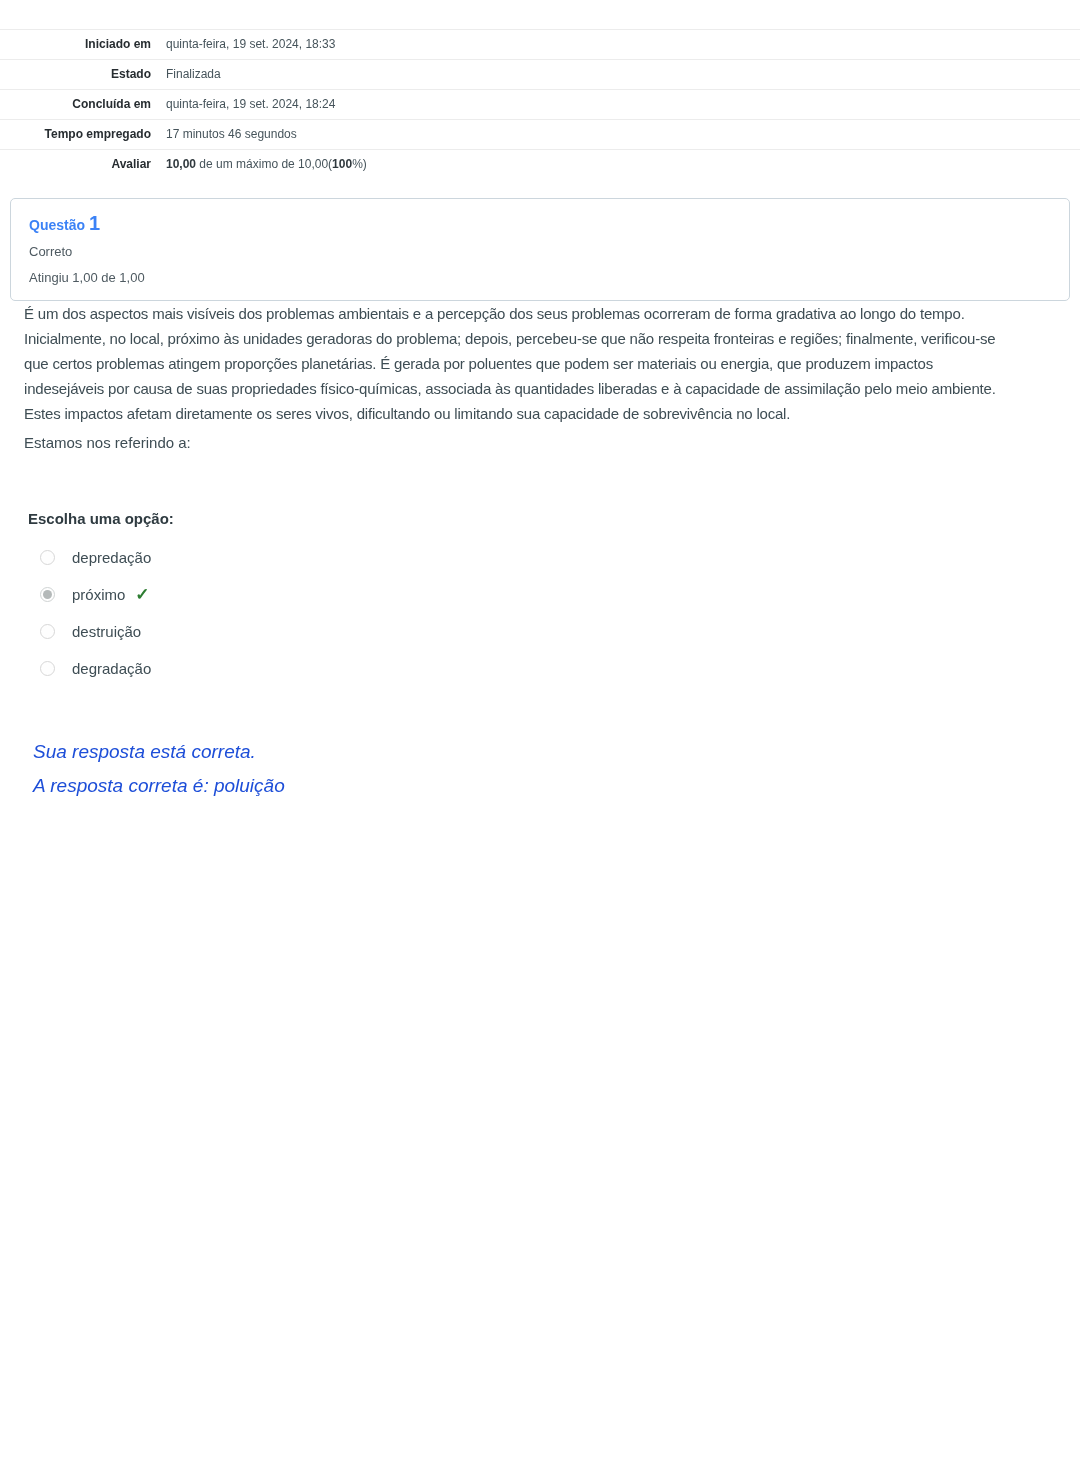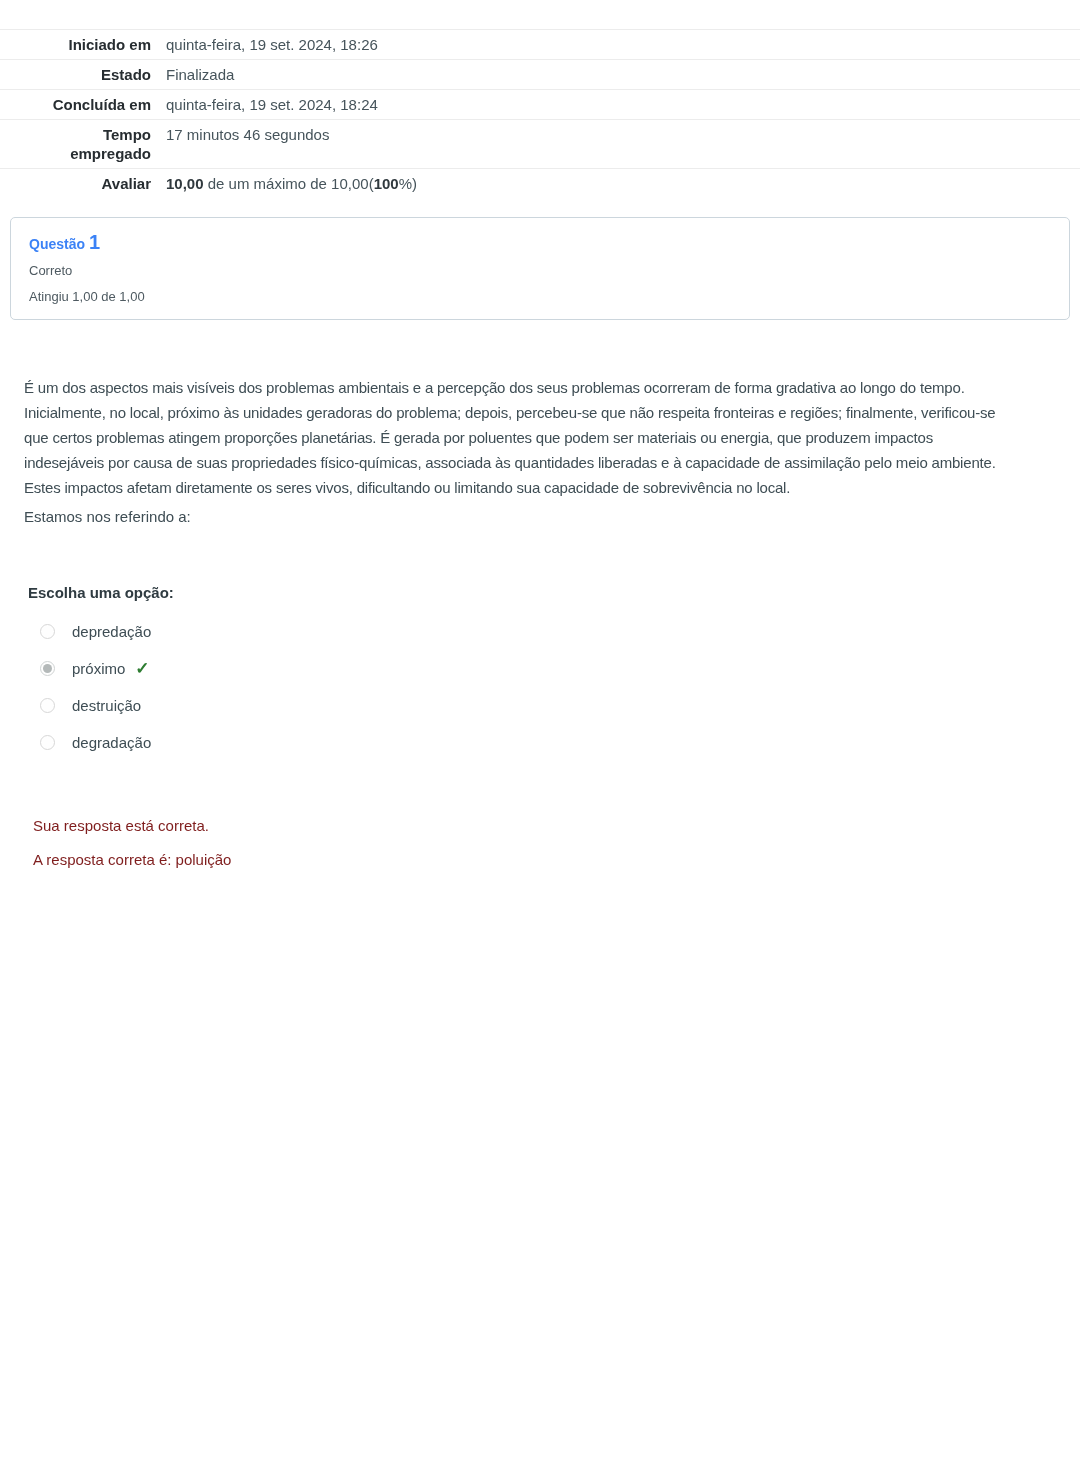--- a/index.html
+++ b/index.html
@@ -10,21 +10,21 @@
     color:#3e4d54;
   }
   .page { width:1080px; min-height:1482px; position:relative; }
 
   
   table.summary {
     width:100%;
     border-collapse:collapse;
     margin-top:29px;
     border-top:1px solid #ececec;
-    font-size:15px;
+    font-size:12px;
   }
   table.summary tr { border-bottom:1px solid #ececec; }
   table.summary tr:last-child { border-bottom:none;margin-top:8px; }
   table.summary th {
     width:165px;
     padding:5px 14px 5px 30px;
     text-align:right;
     vertical-align:top;
     font-weight:bold;
     color:#272d31;
@@ -47,21 +47,20 @@
     padding:13px 18px 15px 18px;
   }
   .qno { font-size:14px; font-weight:bold; color:#3b82f6; }
   .qno .num { font-size:20px; }
   .qstate { margin-top:9px;  font-size:13px; color:#4e5a61; }
   .qmarks { margin-top:11px; font-size:13px; color:#4e5a61; }
 
   
   .qcontent { padding:0 24px 0 24px; }
   .qtext {
-    margin-top:55px;
     font-size:15px;
     line-height:25px;
     letter-spacing:-0.2px;
     white-space:pre-line;
     color:#3e4d54;
   }
   .prompt { margin-top:4px; font-size:15px; line-height:25px; color:#3e4d54; }
 
   .choose {
     margin-top:55px;
@@ -99,33 +98,33 @@
   .check {
     margin-left:10px;
     color:#2e7d32;
     font-size:17px;
     font-weight:bold;
     line-height:1;
   }
 
   
   .feedback { margin-top:52px; padding-left:9px; }
-  .feedback p { font-size:15px; color:#7f1d1d; line-height:25px; }
+  .feedback p { font-size:19px; color:#1d4ed8; line-height:25px;font-style:italic; }
   .feedback p + p { margin-top:9px; }
 </style>
 </head>
 <body>
 
 <div class="page">
 
   <table class="summary">
     <tbody>
       <tr>
         <th>Iniciado em</th>
-        <td>quinta-feira, 19 set. 2024, 18:26</td>
+        <td>quinta-feira, 19 set. 2024, 18:33</td>
       </tr>
       <tr>
         <th>Estado</th>
         <td>Finalizada</td>
       </tr>
       <tr>
         <th>Concluída em</th>
         <td>quinta-feira, 19 set. 2024, 18:24</td>
       </tr>
       <tr>

